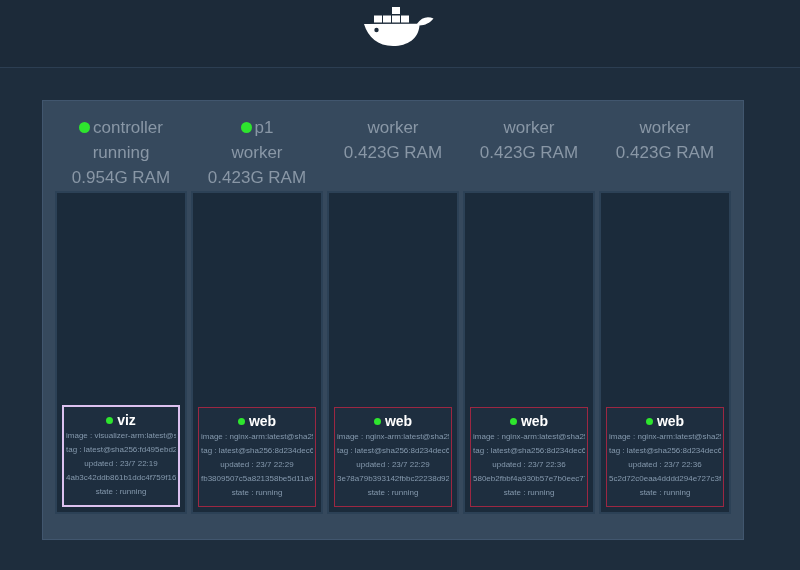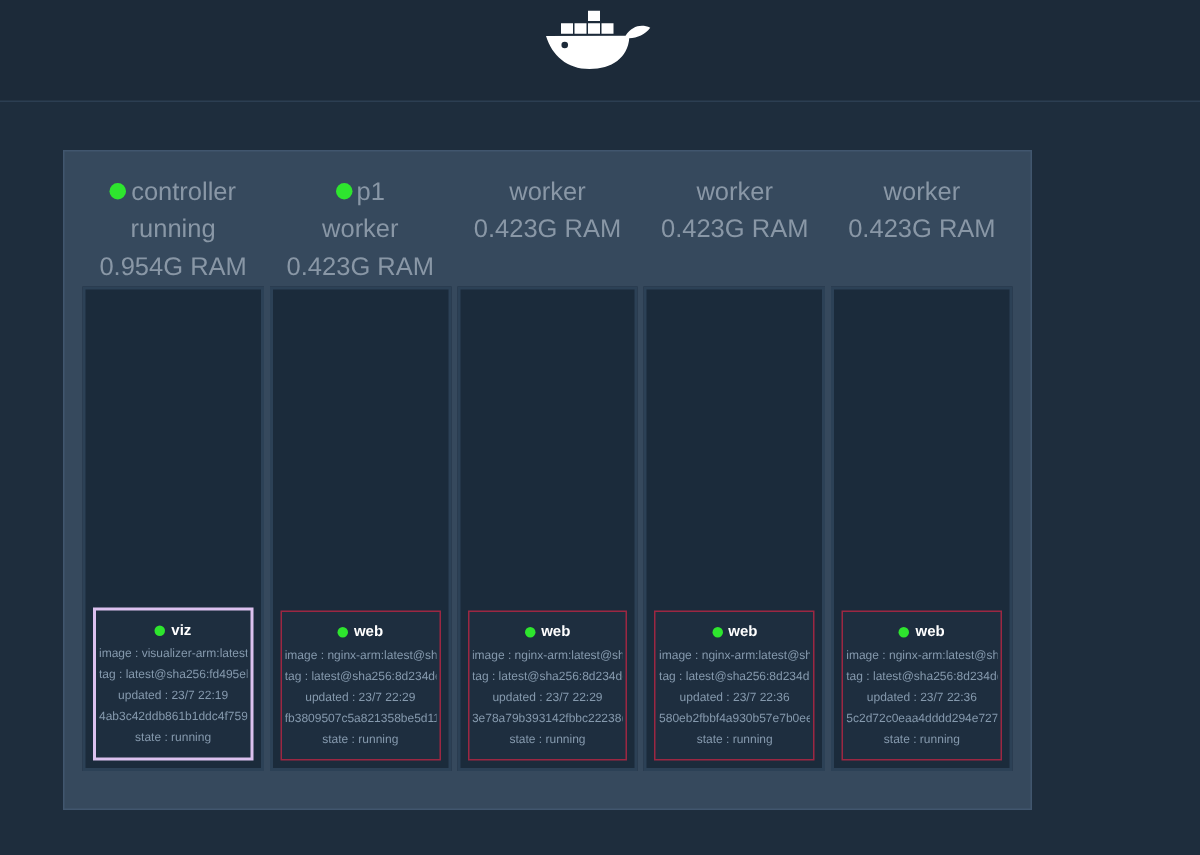--- a/index.html
+++ b/index.html
@@ -13,21 +13,21 @@
   .top-banner{
     height:67px;
     background:var(--header-bg,#1c2a39);
     border-bottom:1px solid var(--divider,#2c3e52);
     display:flex;align-items:center;justify-content:center;
   }
   .logo{width:78px;height:54px;display:block;}
   
   .swarm-box{
     position:absolute;left:42px;top:100px;
-    width:646px;height:440px;box-sizing:border-box;
+    width:702px;height:440px;box-sizing:border-box;
     background:var(--box-bg,#36495d);
     border:1px solid var(--box-border,#41566e);
     padding:6px 12px 25px 12px;
     display:flex;gap:4px;
   }
   .column{flex:1;min-width:0;display:flex;flex-direction:column;}
   .node-header{
     height:84px;box-sizing:border-box;padding-top:8px;
     color:var(--node-text,#8997a6);
     font-size:17px;line-height:25px;text-align:center;
@@ -50,21 +50,21 @@
   .card{
     box-sizing:border-box;
     background:var(--card-bg,#1e2e3f);
     padding:5px 2px 7px 2px;
   }
   .card-viz{border:2px solid var(--accent-viz,#dcc1ef);}
   .card-web{border:1px solid var(--accent-web,#9c2742);}
   .card-title-row{
     display:flex;align-items:center;justify-content:center;
     height:16px;color:var(--card-title,#ffffff);
-    font-size:10px;font-weight:bold;
+    font-size:14px;font-weight:bold;
   }
   .cline{
     display:flex;align-items:center;height:14px;
     overflow:hidden;white-space:nowrap;
     color:var(--card-text,#8599ad);font-size:8px;
   }
   .cline span{margin-left:auto;margin-right:auto;}
 </style>
 </head>
 <body>

